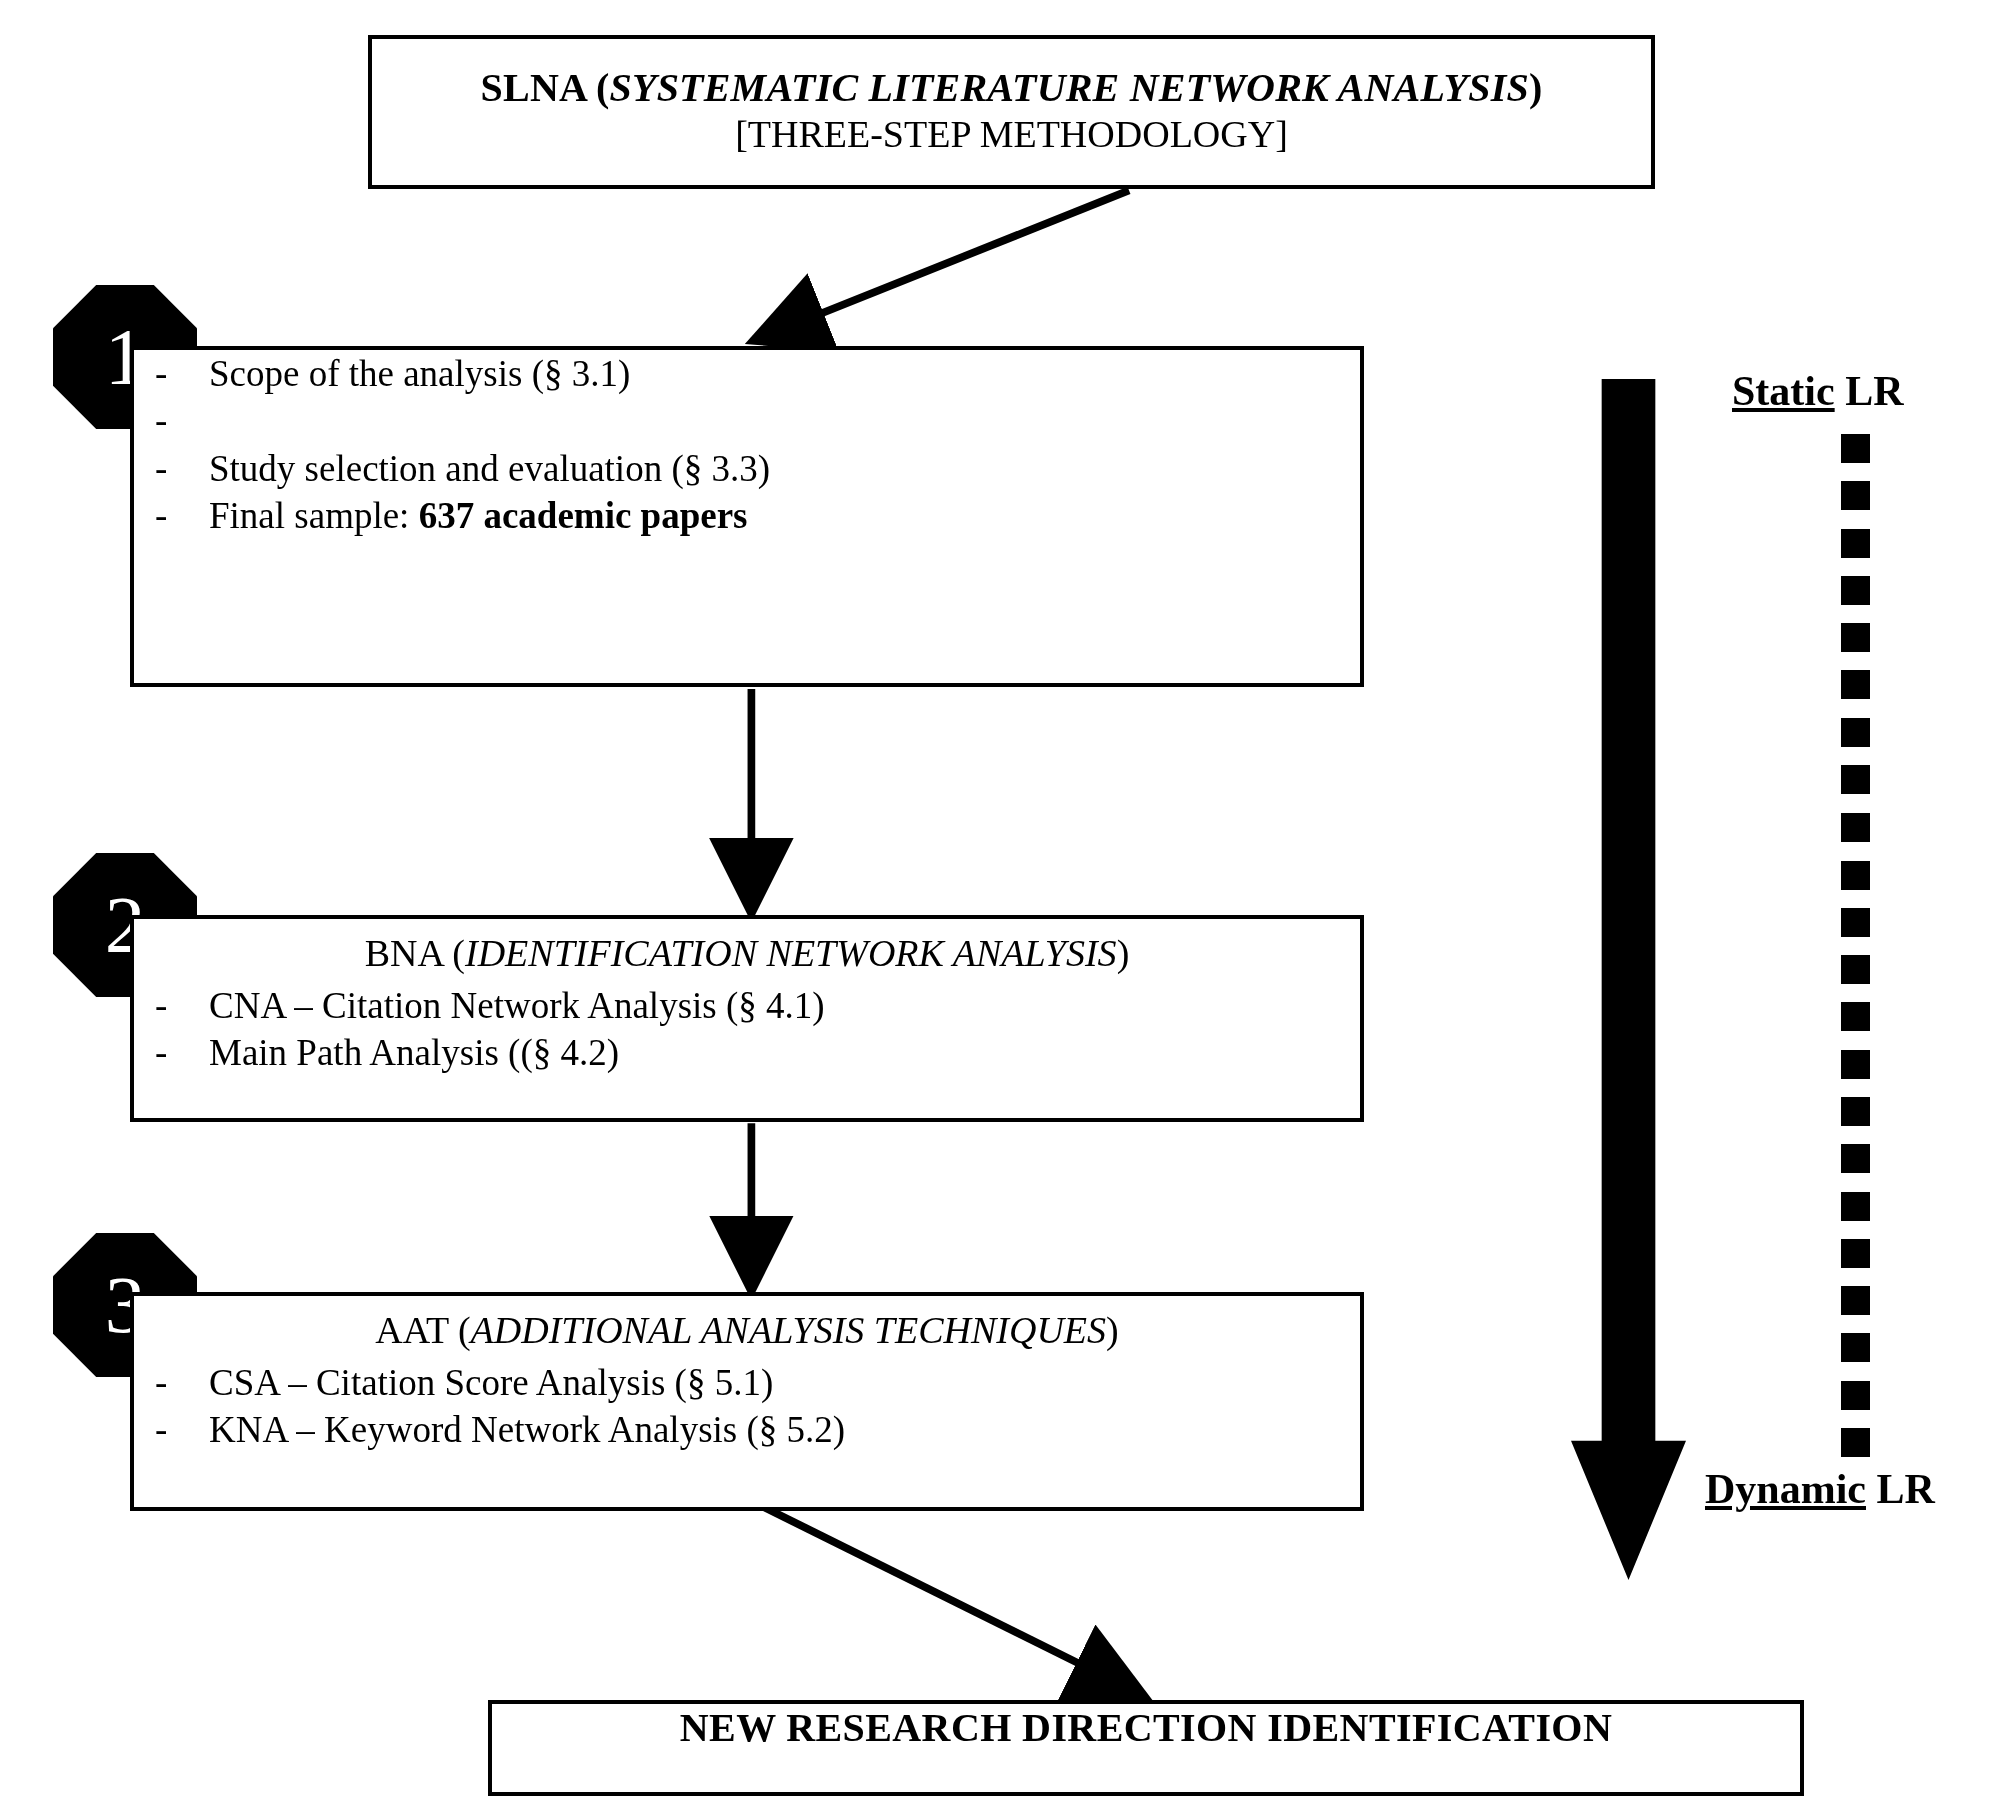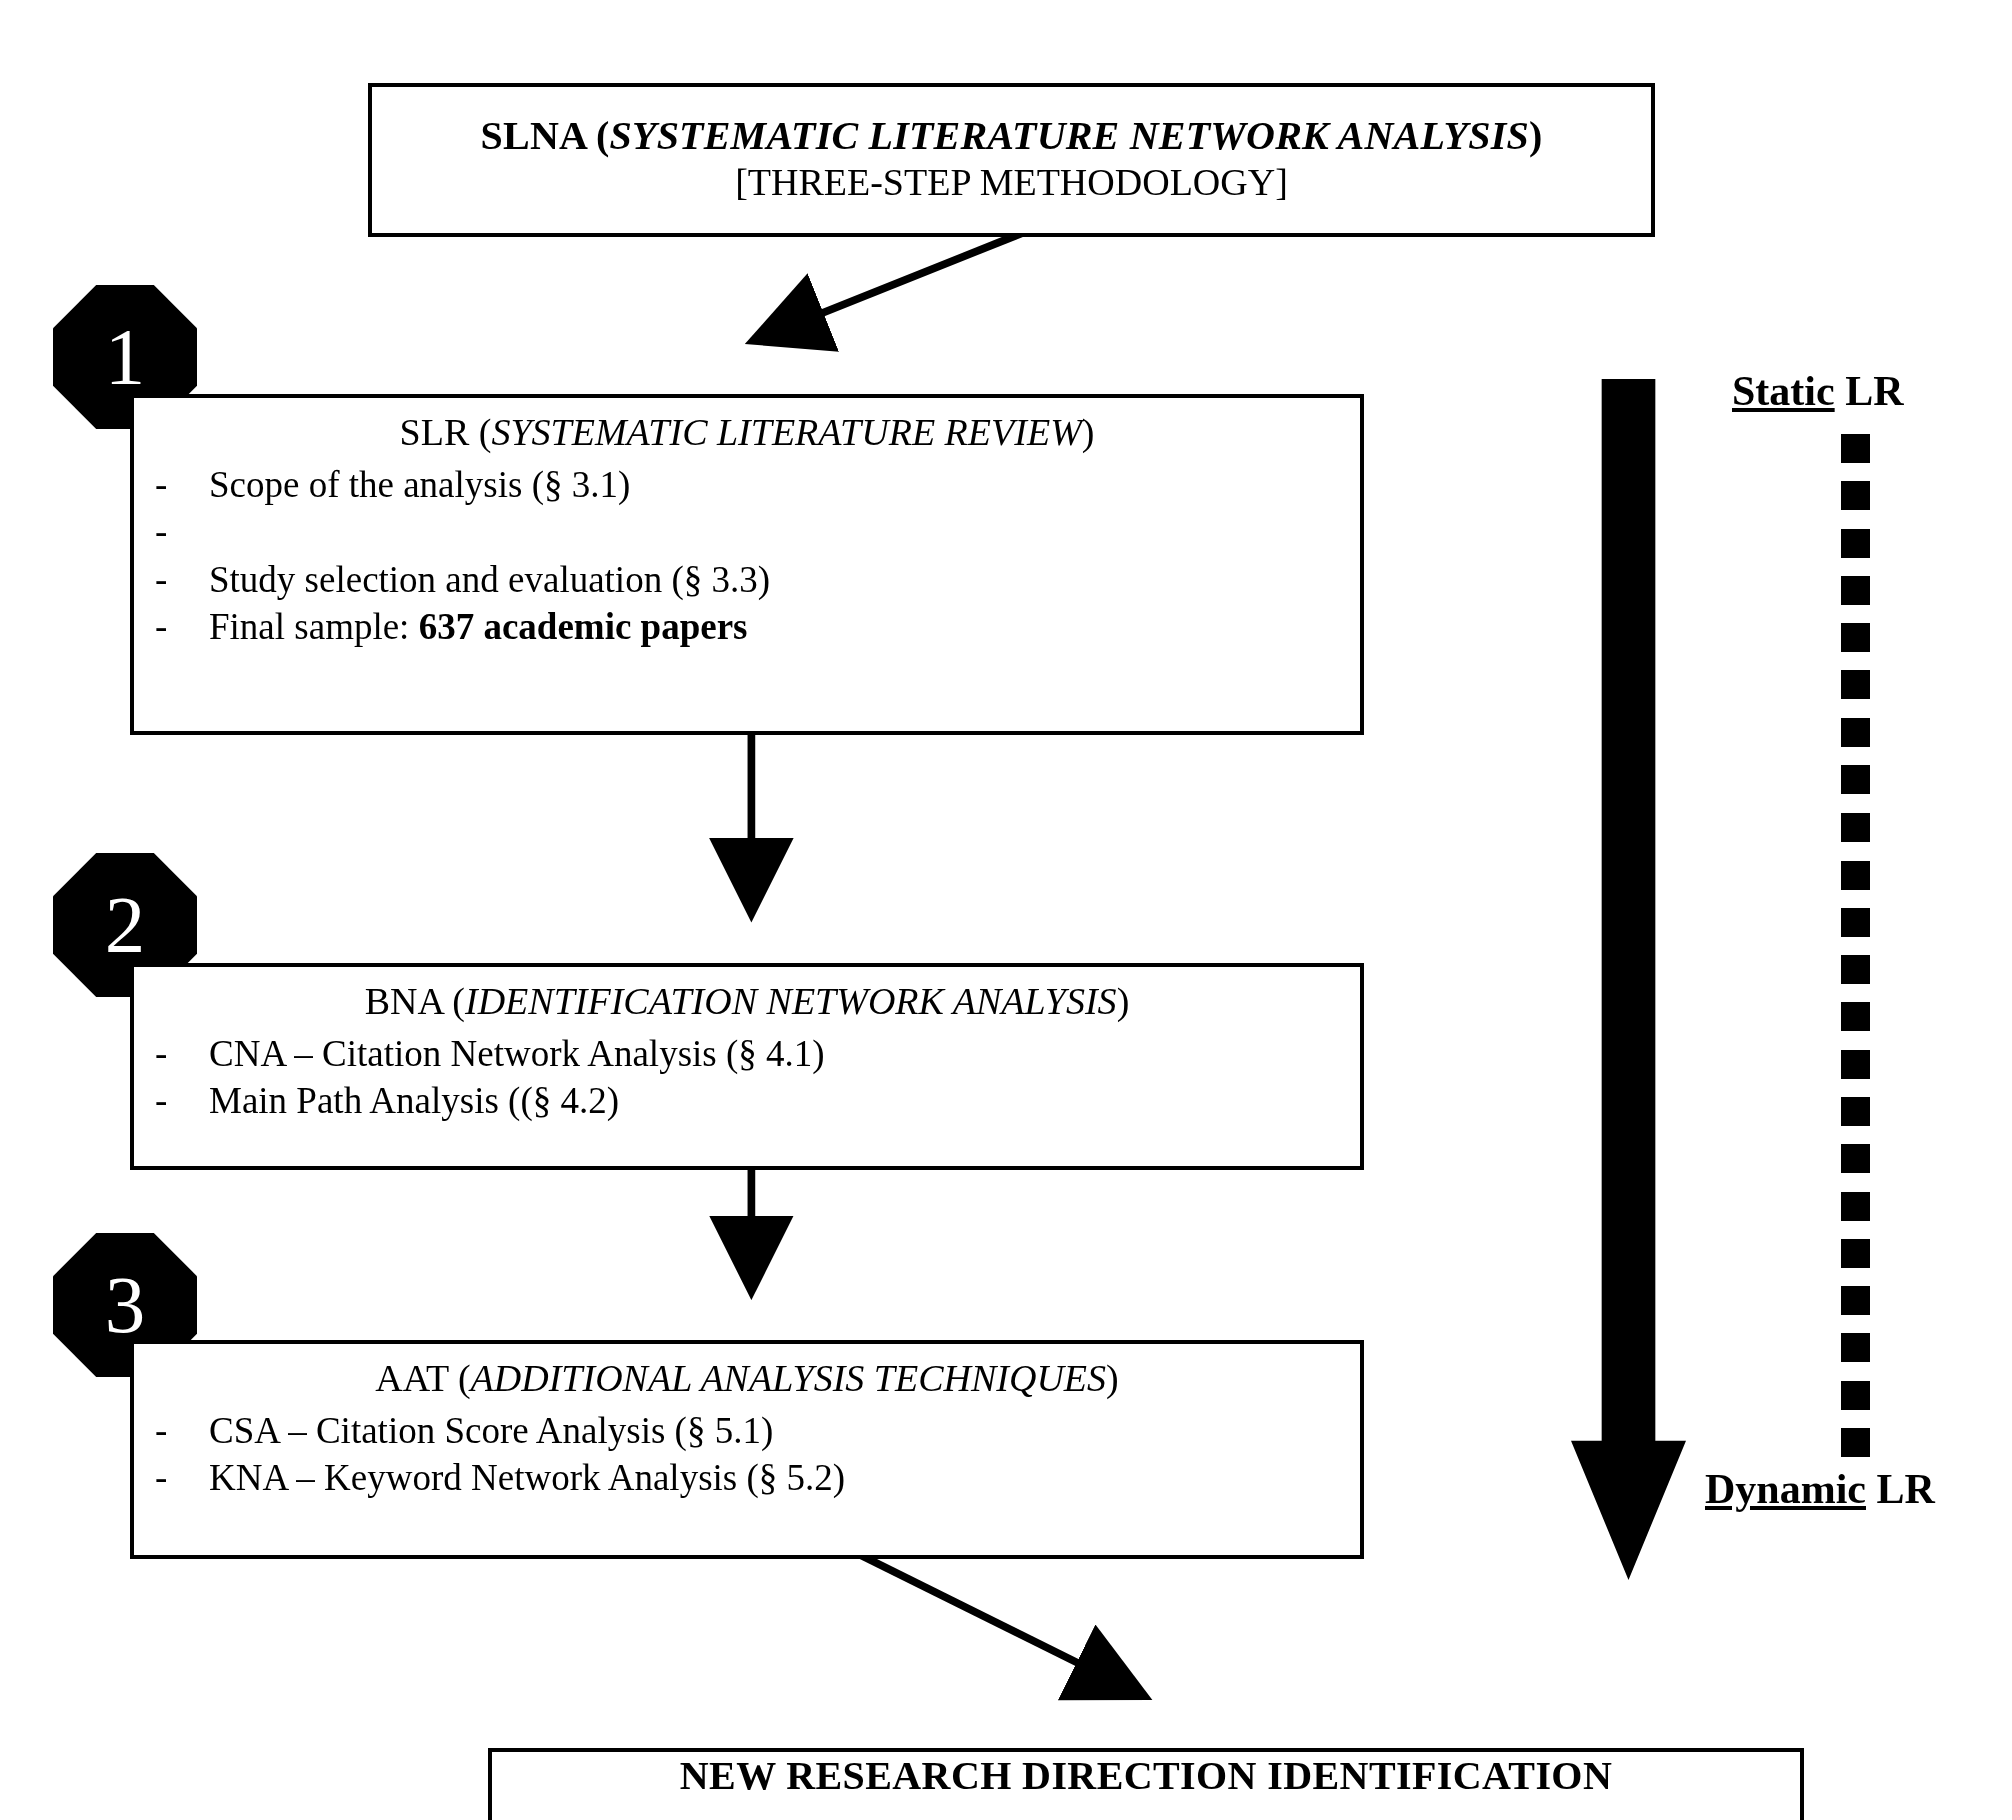--- a/index.html
+++ b/index.html
@@ -20,21 +20,20 @@
     background: #ffffff;
     overflow: hidden;
   }
 
   
   .box {
     position: absolute;
     box-sizing: border-box;
     background: #ffffff;
     border: 4.8px solid #000000;
-    margin-top: 48px;
   }
 
   
   #title-box {
     left: 368px;
     top: 35px;
     width: 1287px;
     height: 154px;
     display: flex;
     flex-direction: column;
@@ -207,23 +206,20 @@
   <div class="box" id="title-box">
     <div class="title-line1">
       <span>SLNA (</span><em>SYSTEMATIC LITERATURE NETWORK ANALYSIS</em><span>)</span>
     </div>
     <div class="title-line2">[THREE-STEP  METHODOLOGY]</div>
   </div>
 
   <div class="badge" id="badge-1">1</div>
 
   <div class="box step-box" id="box1">
-    <div class="step-head">
-      <span>SLR (</span><em>SYSTEMATIC LITERATURE REVIEW</em><span>)</span>
-    </div>
     <ul class="step-list">
       <li>
         <span class="dash">-</span>
         <span class="txt"><span>Scope of the analysis (§ 3.1)</span><b></b></span>
       </li>
       <li>
         <span class="dash">-</span>
       </li>
       <li>
         <span class="dash">-</span>

